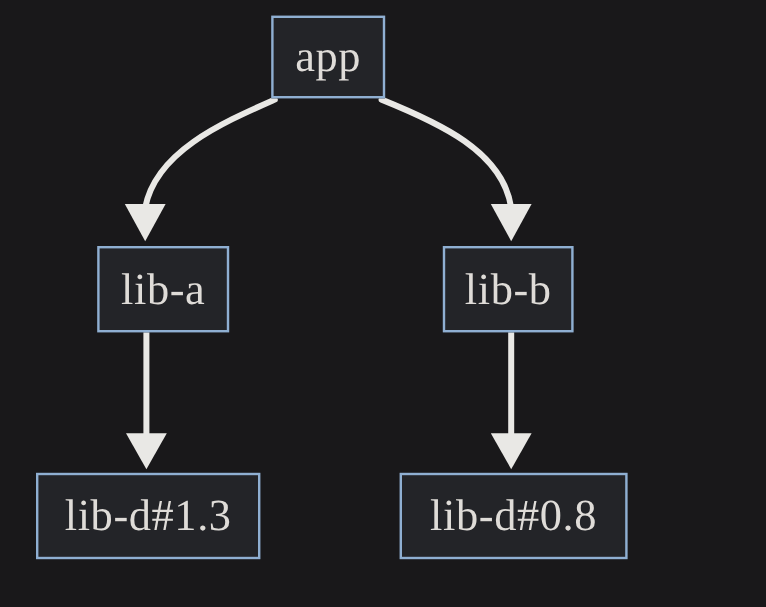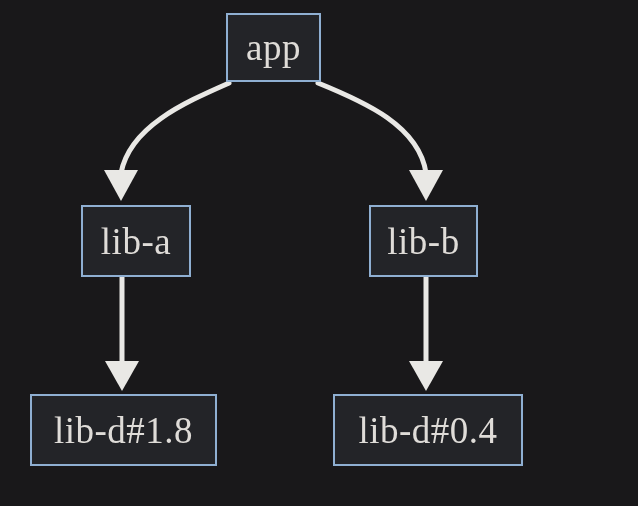--- a/index.html
+++ b/index.html
@@ -86,20 +86,20 @@
 
   <div class="node node-lib-a">
     <span>lib-a</span>
   </div>
 
   <div class="node node-lib-b">
     <span>lib-b</span>
   </div>
 
   <div class="node node-lib-d11">
-    <span>lib-d#1.8</span>
+    <span>lib-d#1.3</span>
   </div>
 
   <div class="node node-lib-d09">
-    <span>lib-d#0.4</span>
+    <span>lib-d#0.8</span>
   </div>
 
 </div>
 
 </body></html>

